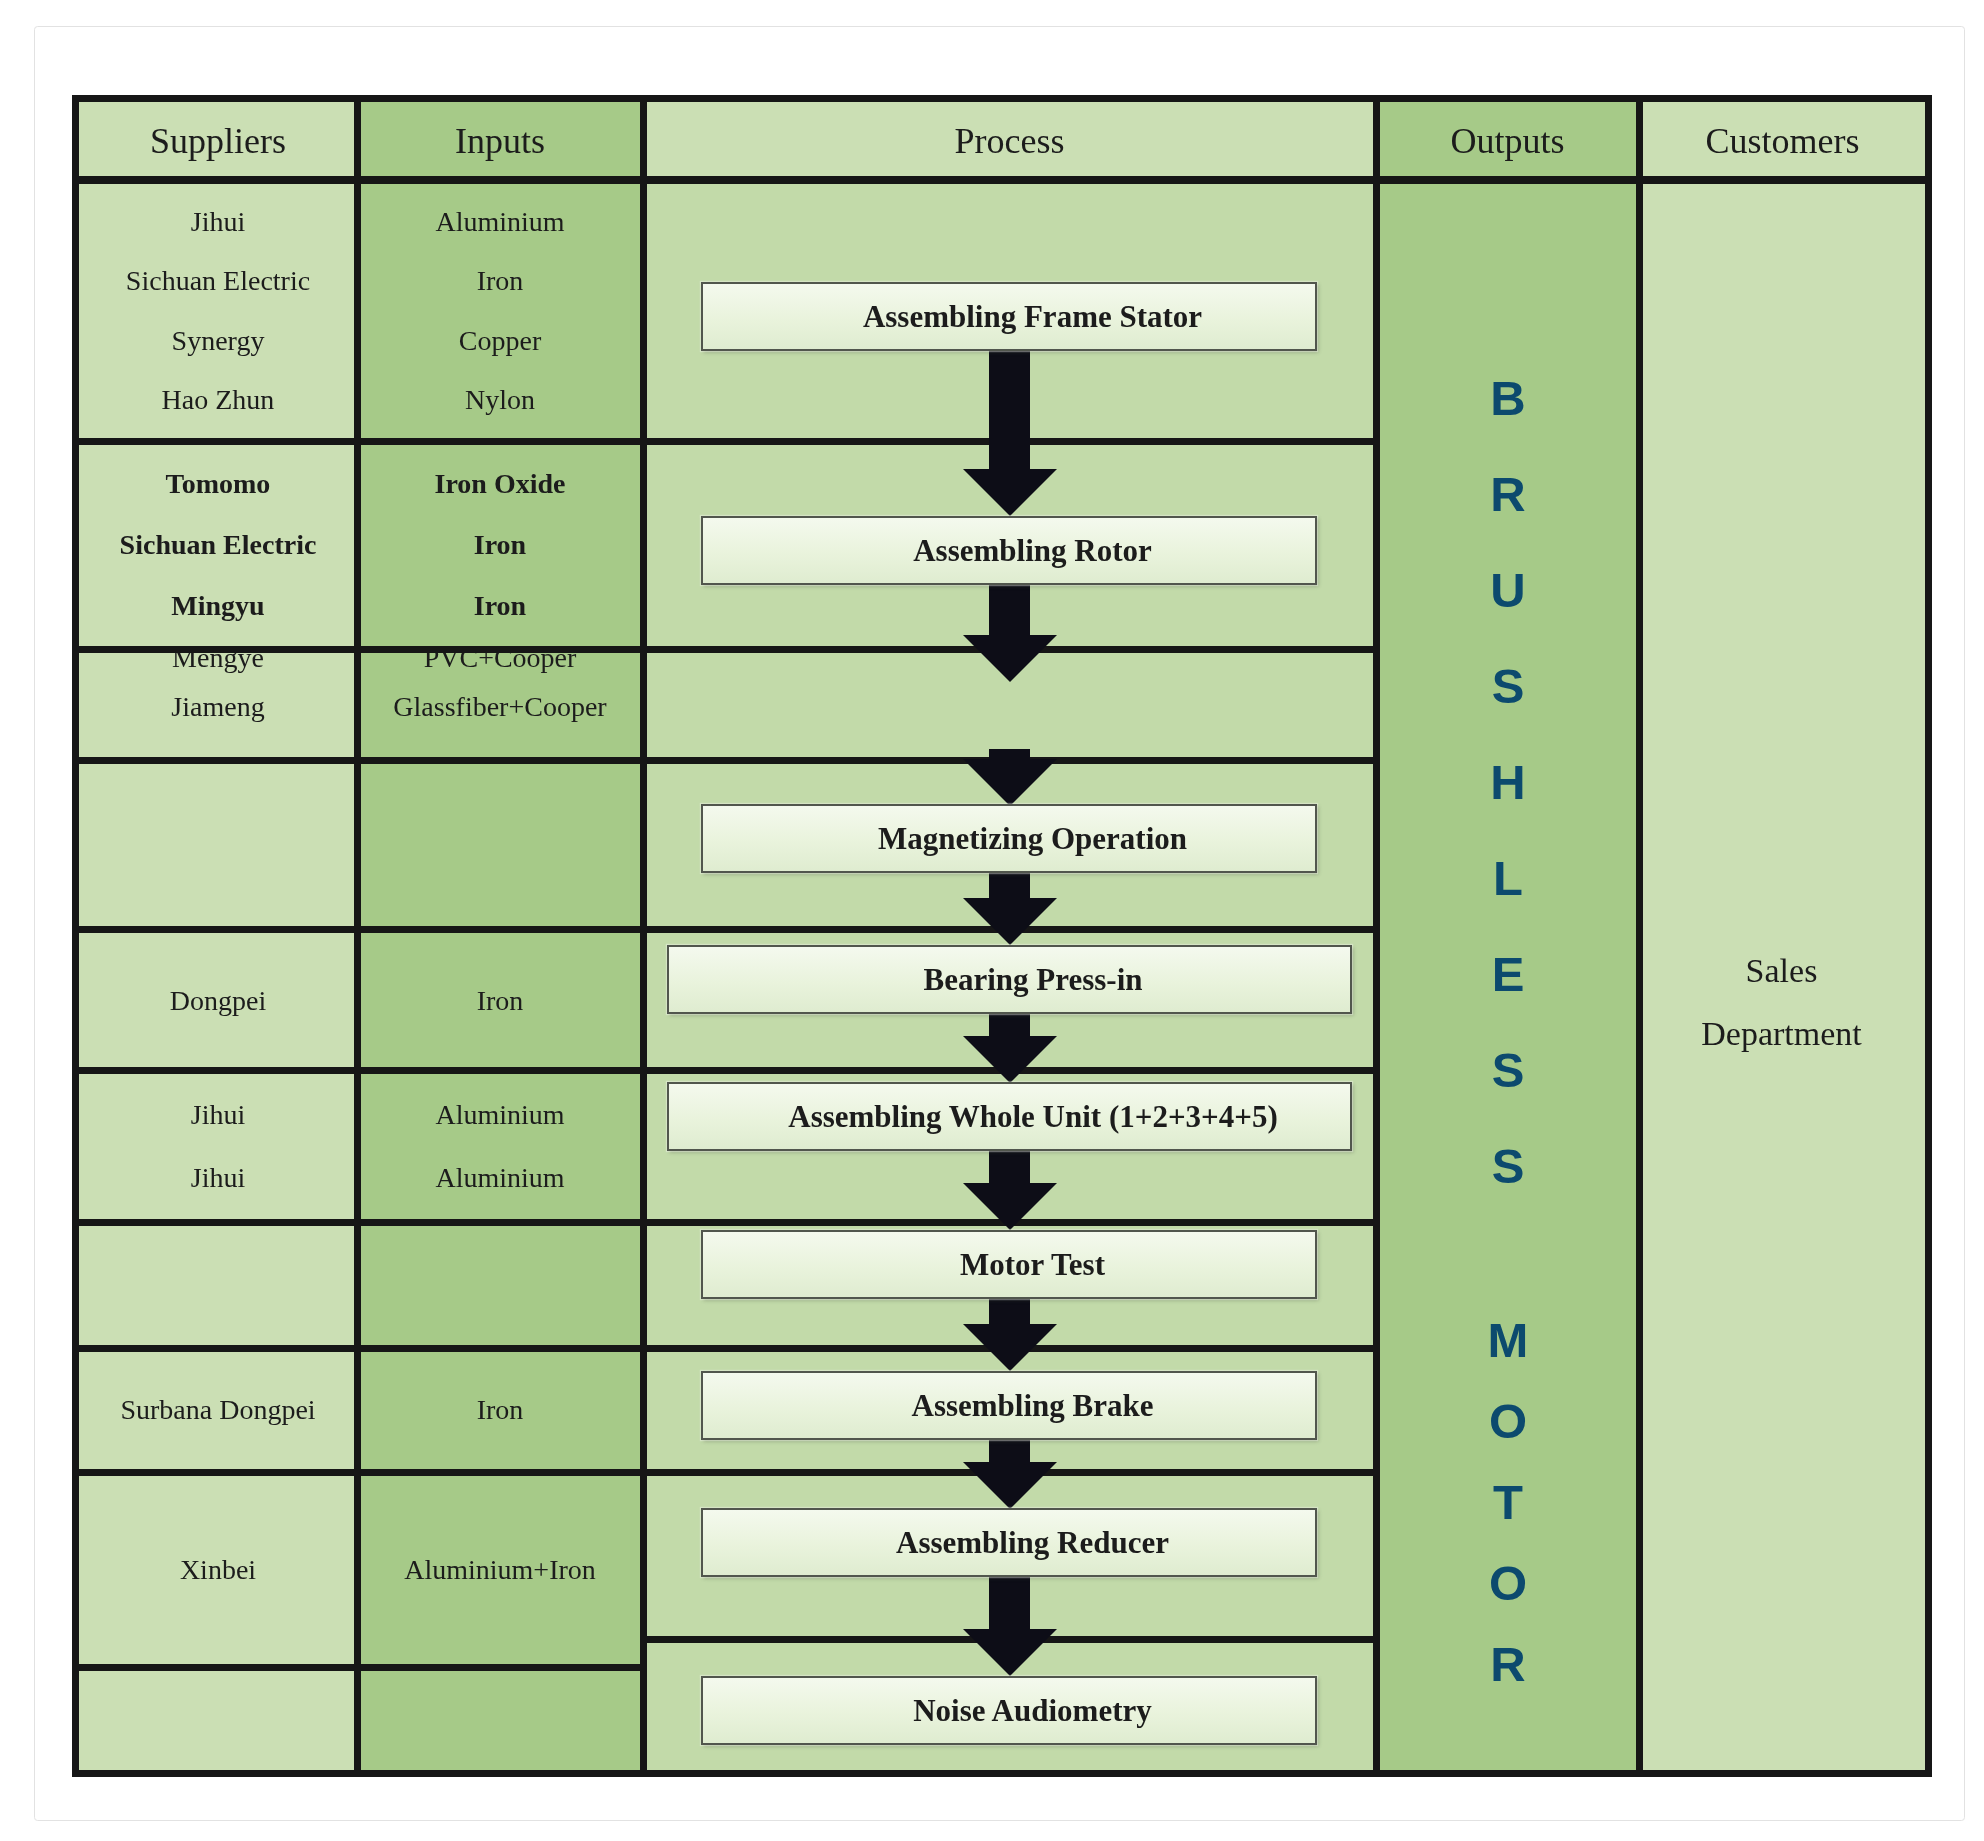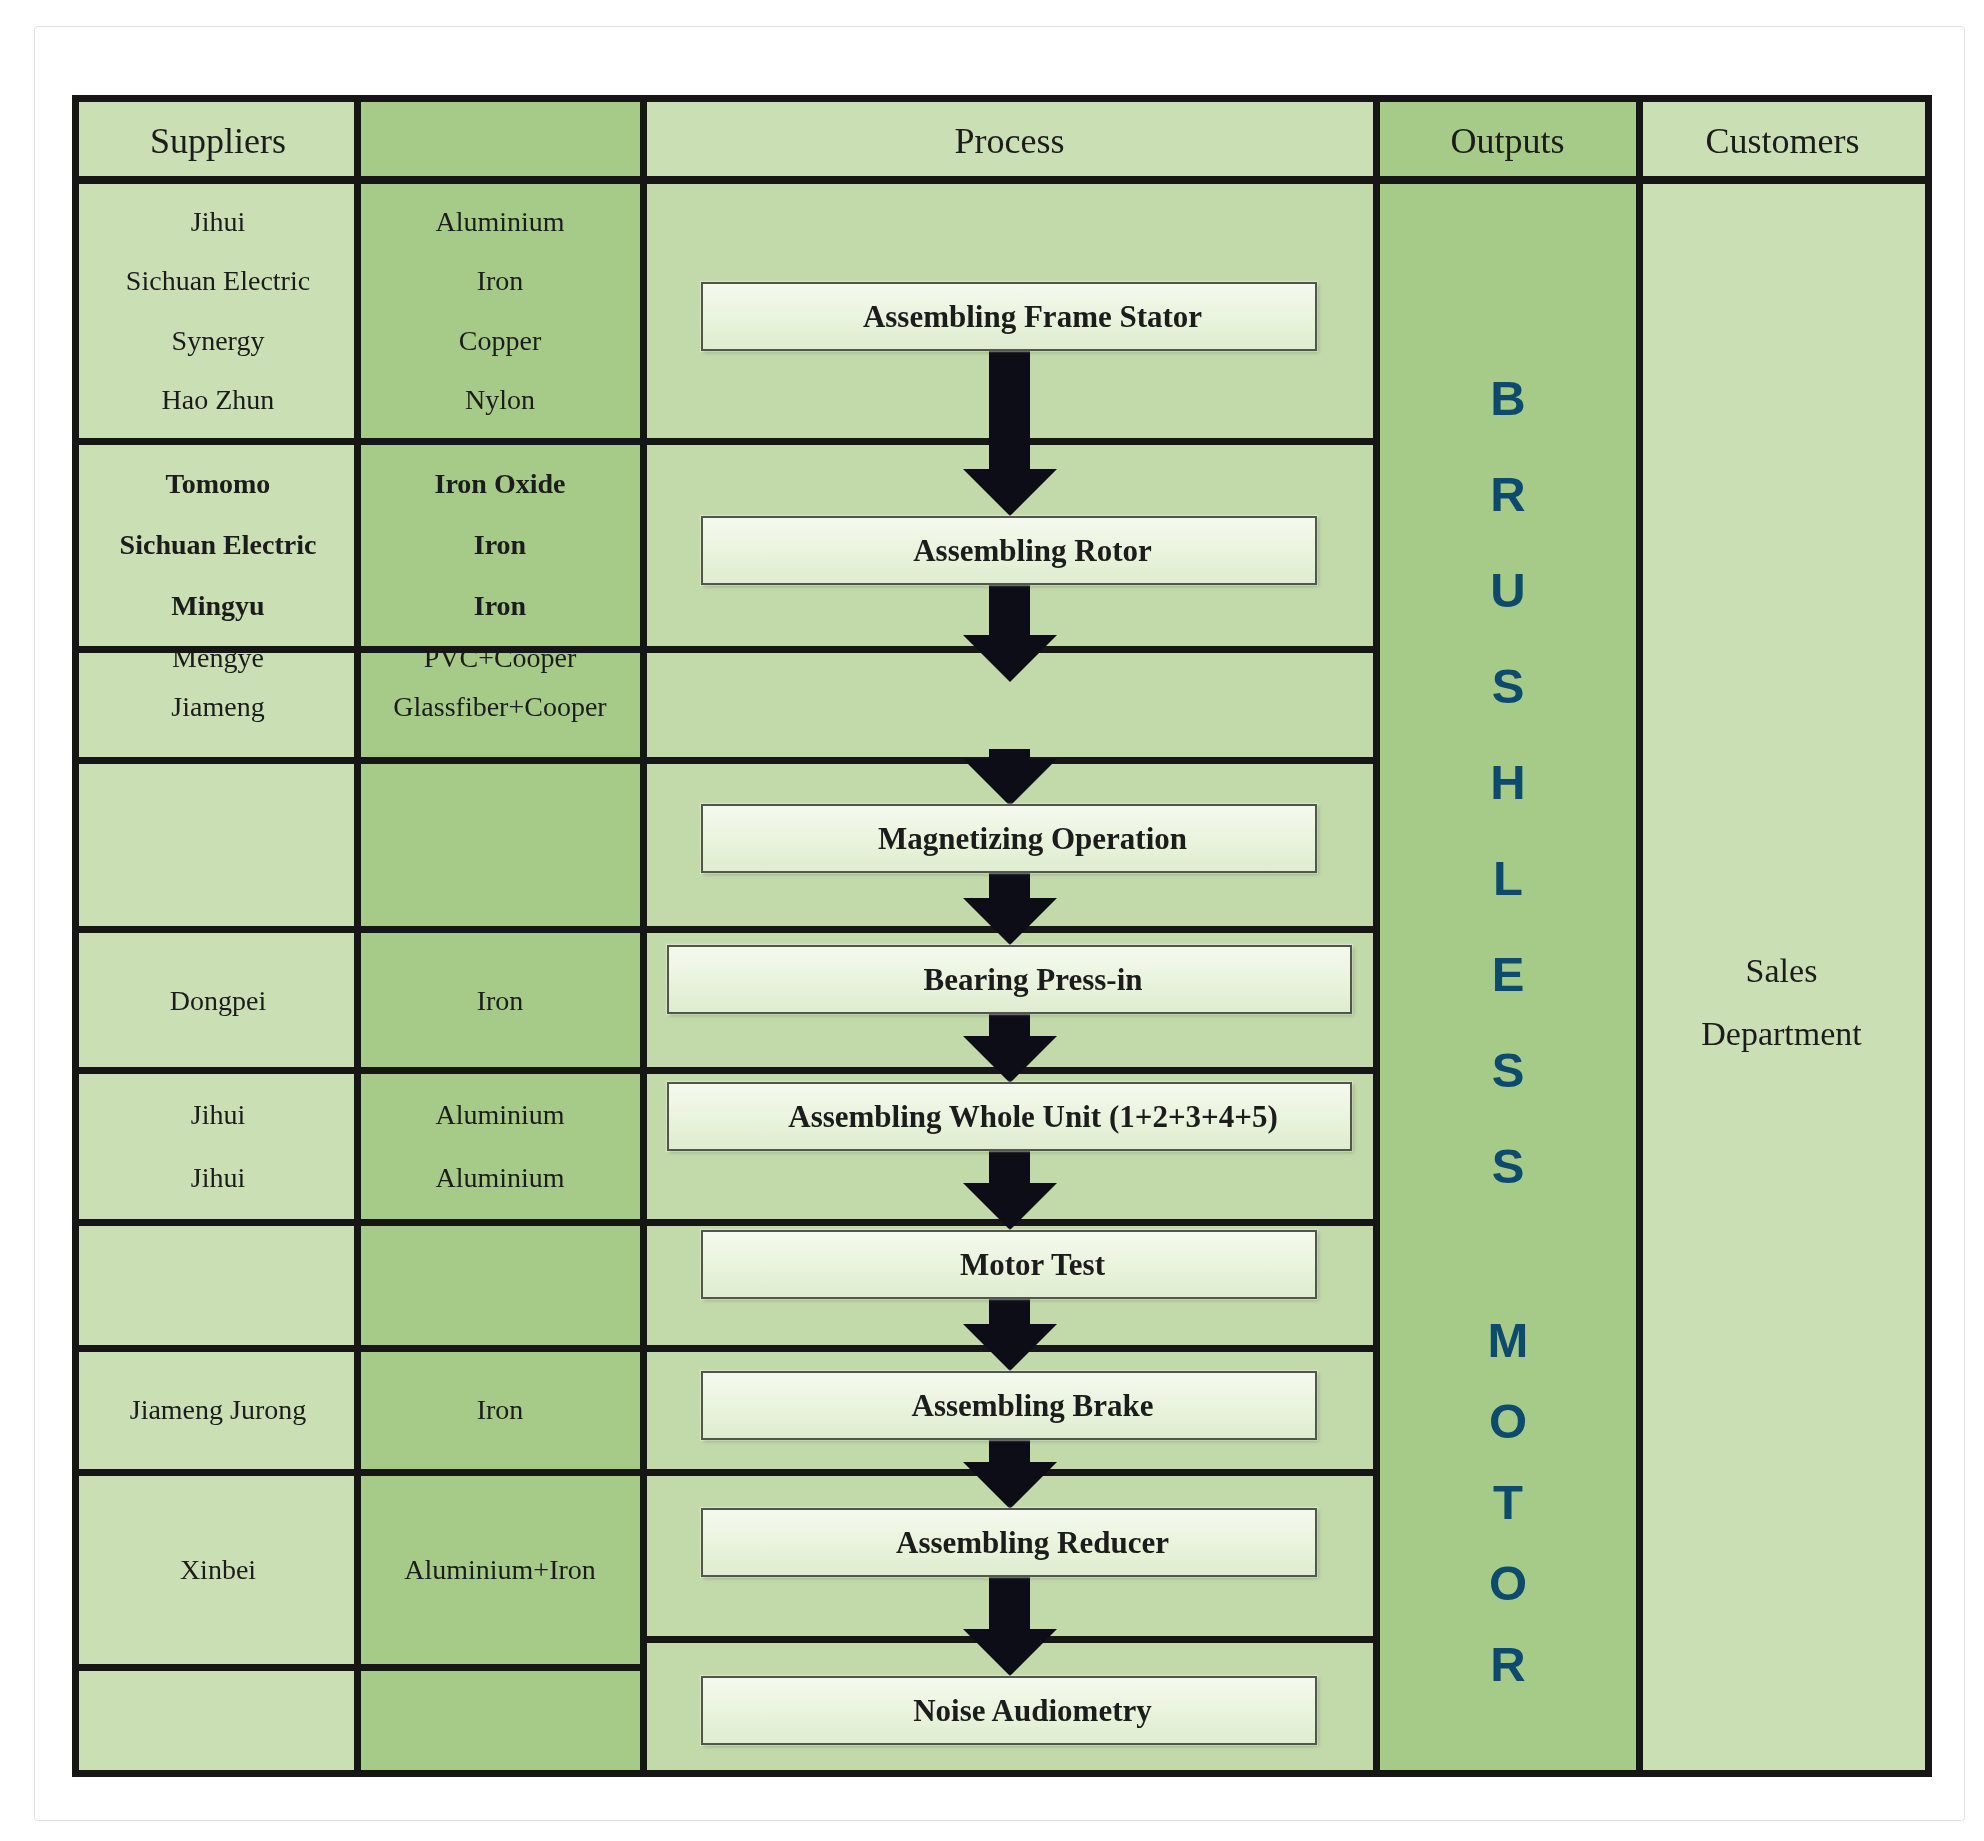--- a/index.html
+++ b/index.html
@@ -113,20 +113,21 @@
   <div class="table">
 
     <div class="strip st-sup"></div>
     <div class="strip st-inp"></div>
     <div class="strip st-pro"></div>
     <div class="strip st-out"></div>
     <div class="strip st-cus"></div>
     <div class="st-phead"></div>
 
     <div class="hdr h-sup">Suppliers</div>
+    <div class="hdr h-inp">Inputs</div>
     <div class="hdr h-pro">Process</div>
     <div class="hdr h-out">Outputs</div>
     <div class="hdr h-cus">Customers</div>
 
     <div class="gcell col-sup rg0">
       <div class="cl">Jihui</div>
       <div class="cl">Sichuan Electric</div>
       <div class="cl">Synergy</div>
       <div class="cl">Hao Zhun</div>
     </div>
@@ -140,21 +141,21 @@
       <div class="cl">Jiameng</div>
     </div>
     <div class="gcell col-sup rg4">
       <div class="cl">Dongpei</div>
     </div>
     <div class="gcell col-sup rg5">
       <div class="cl">Jihui</div>
       <div class="cl">Jihui</div>
     </div>
     <div class="gcell col-sup rg7">
-      <div class="cl">Jiameng Jurong</div>
+      <div class="cl">Surbana Dongpei</div>
     </div>
     <div class="gcell col-sup rg8">
       <div class="cl">Xinbei</div>
     </div>
 
     <div class="gcell col-inp rg0">
       <div class="cl">Aluminium</div>
       <div class="cl">Iron</div>
       <div class="cl">Copper</div>
       <div class="cl">Nylon</div>

